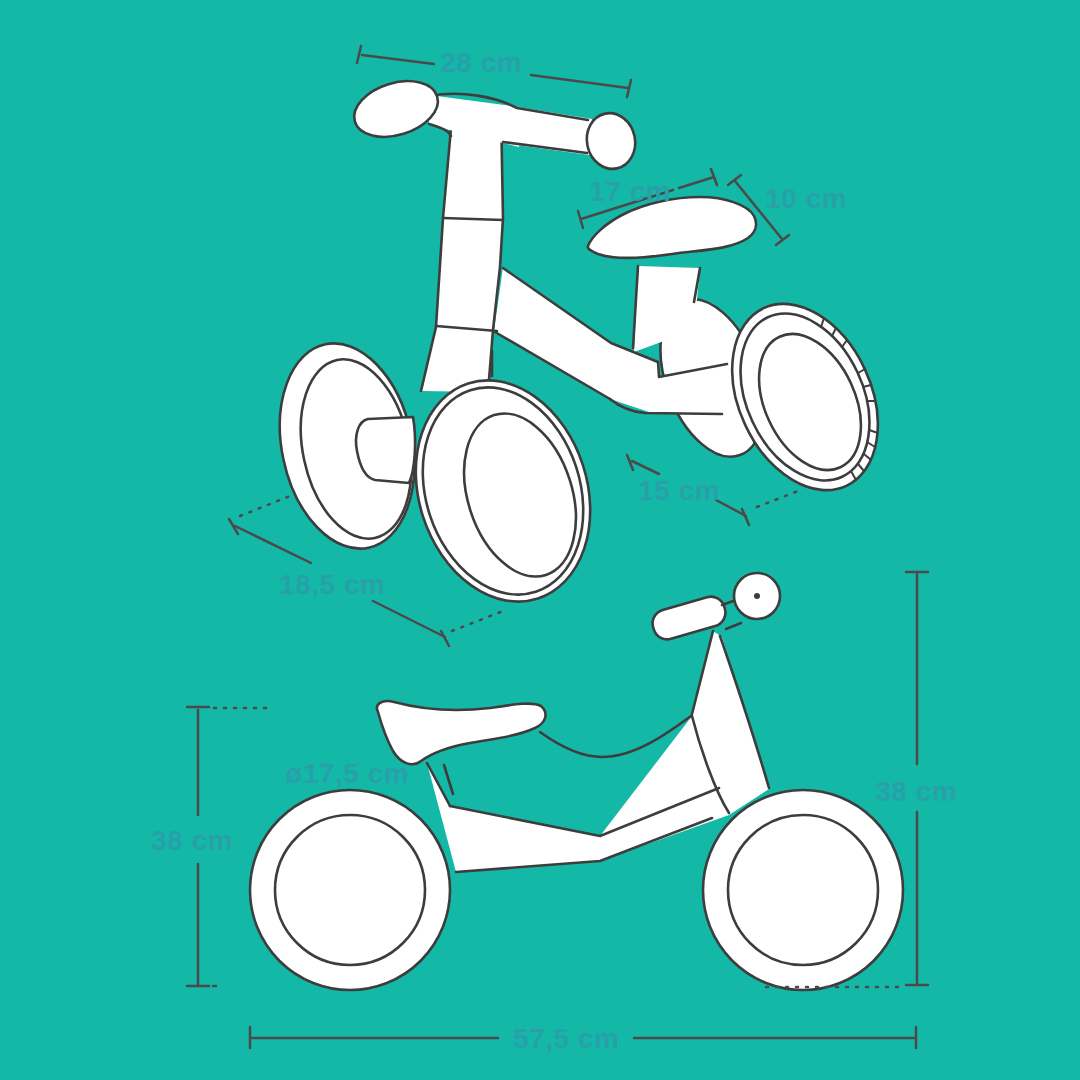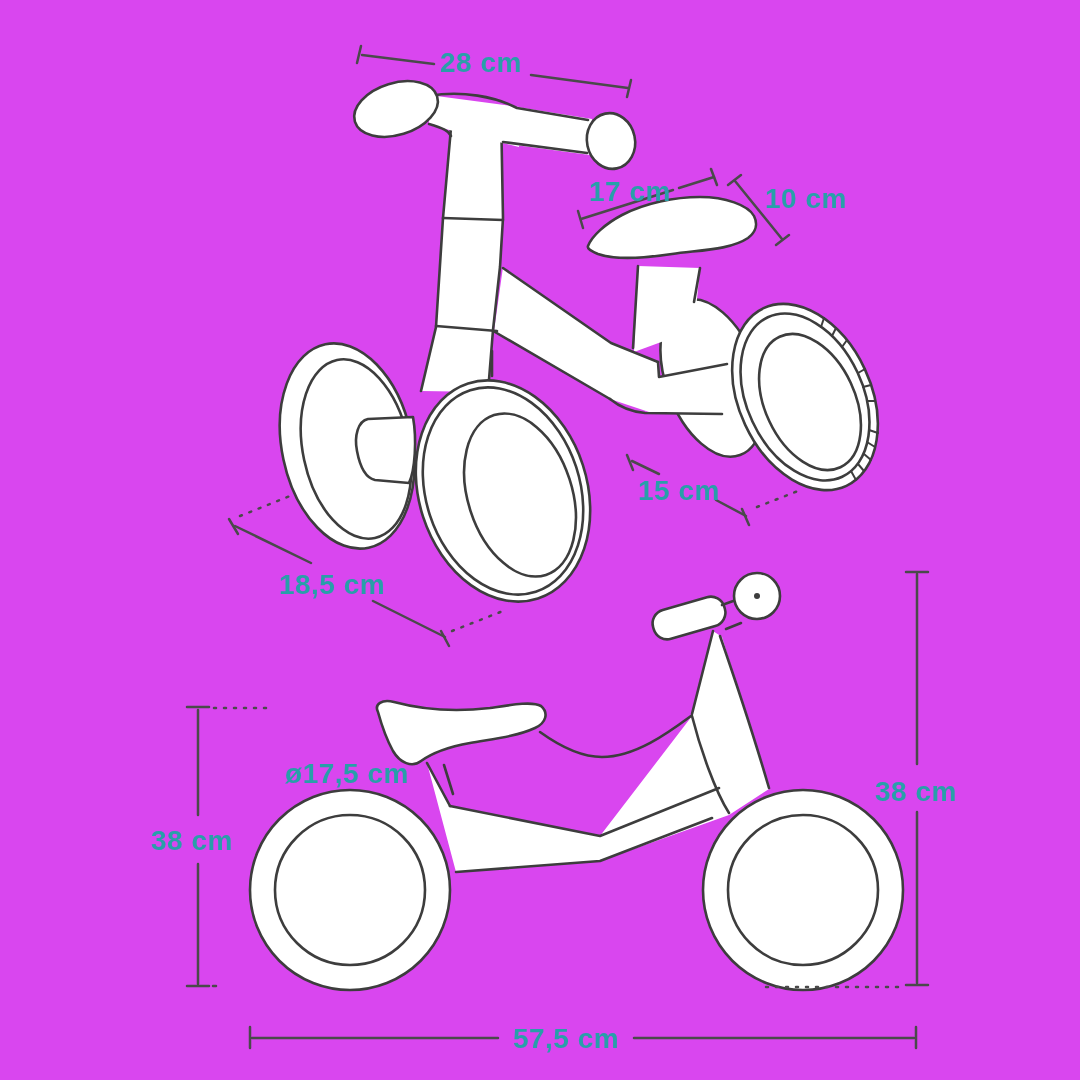--- a/index.html
+++ b/index.html
@@ -8,21 +8,21 @@
     background: #ffffff;
     width: 1080px;
     height: 1080px;
     overflow: hidden;
     font-family: "Liberation Sans", sans-serif;
   }
   #stage {
     position: relative;
     width: 1080px;
     height: 1080px;
-    background: #d946ef;
+    background: #14b8a6;
   }
   svg { display: block; }
   
   .bk {
     fill: none;
     stroke: #3d3d3d;
     stroke-width: 2.6;
     stroke-linecap: round;
     stroke-linejoin: round;
   }

